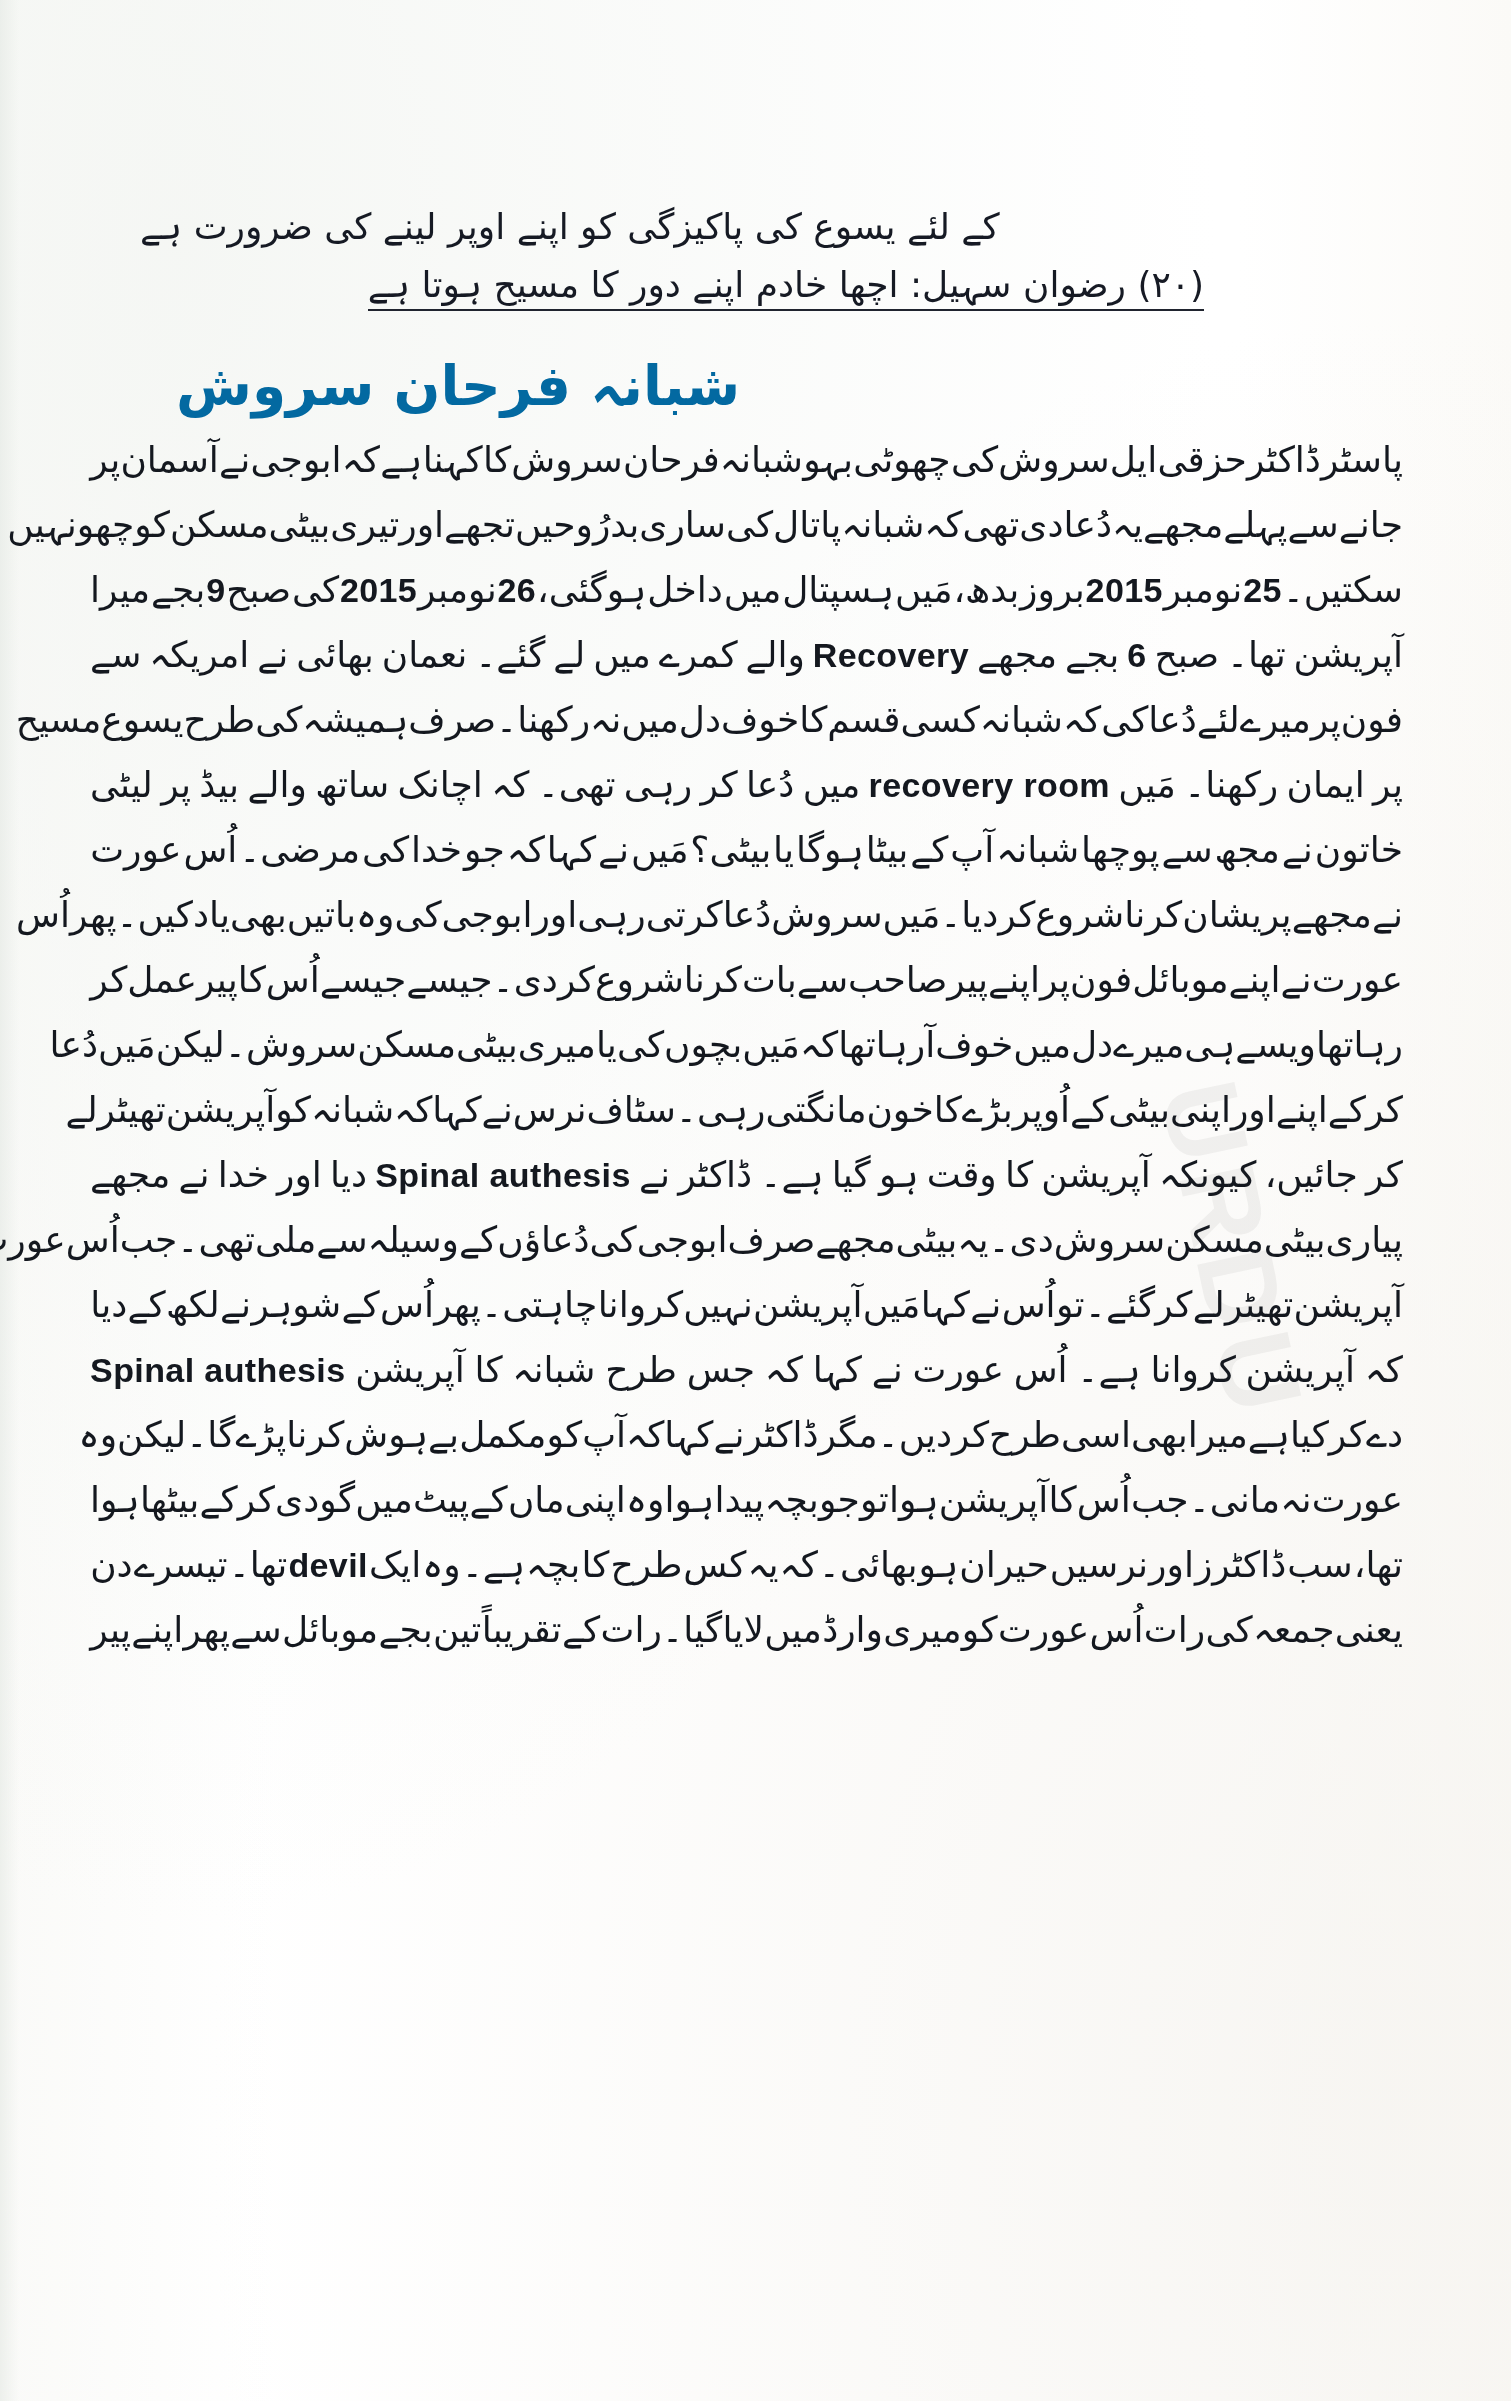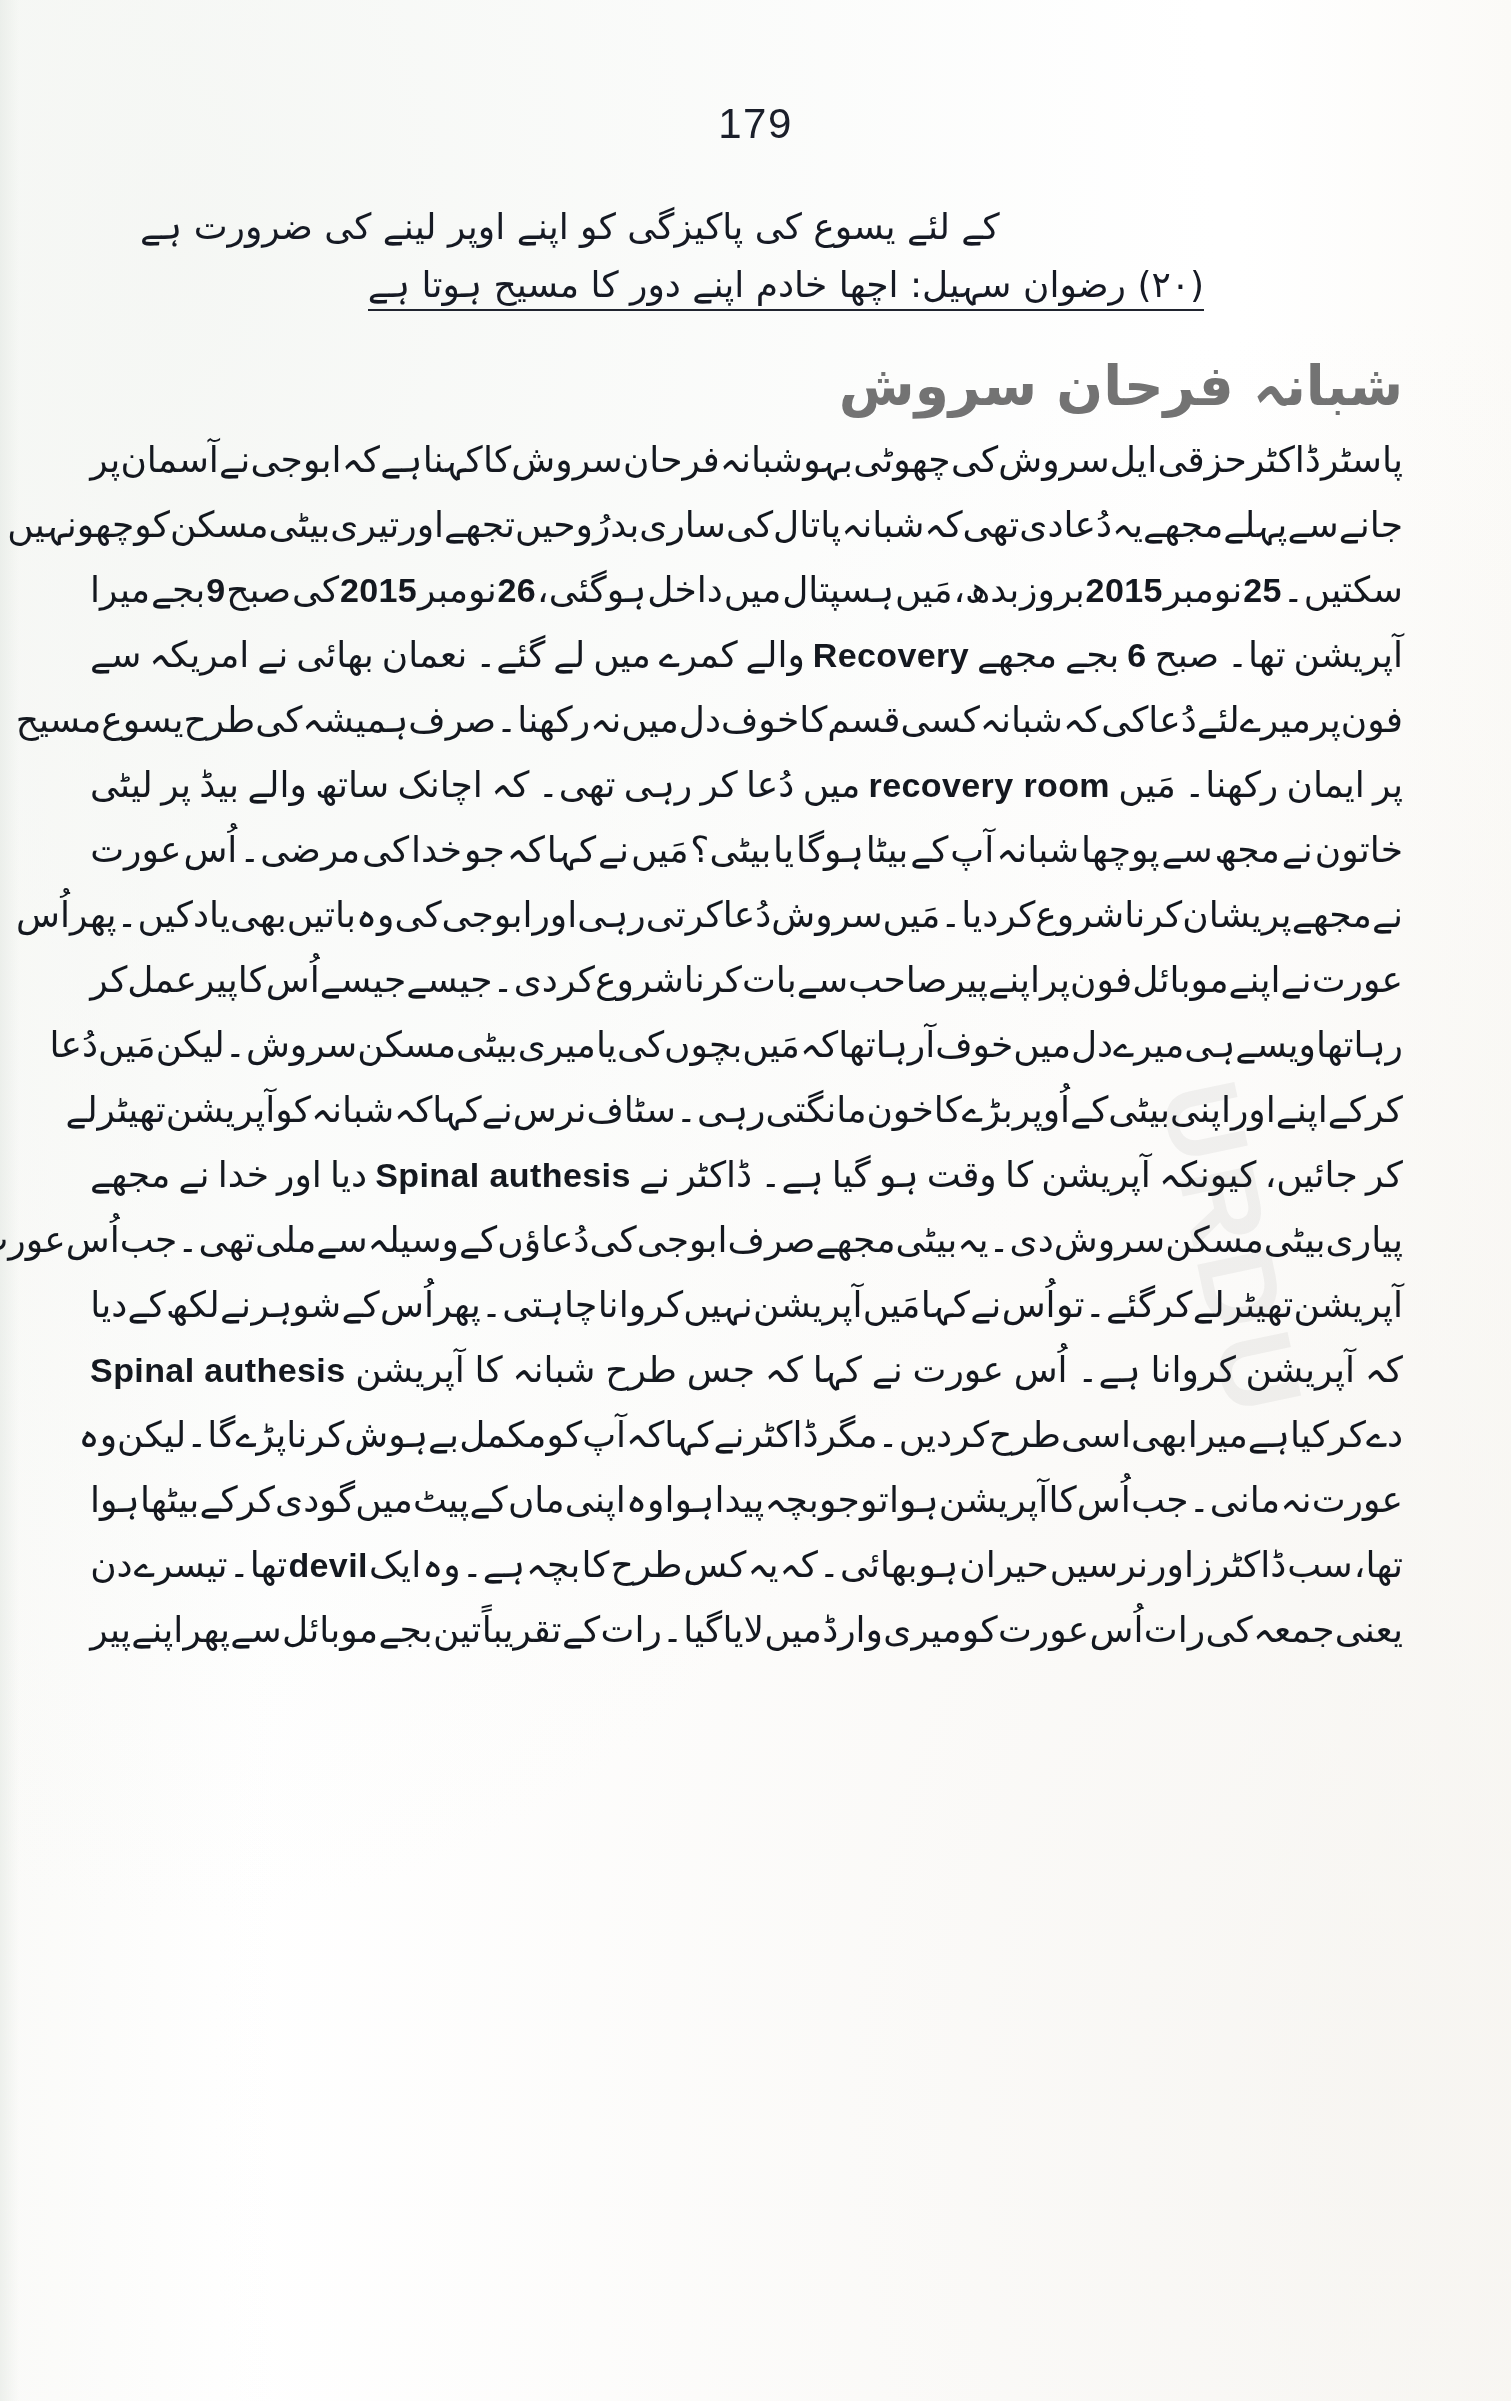--- a/index.html
+++ b/index.html
@@ -108,25 +108,25 @@
 
   .entry-line .entry-underline {
     border-bottom: 2.2px solid #20242f;
     padding-bottom: 4.3px;
   }
 
   
   .section-heading {
     margin-top: 43px;
     margin-bottom: 24.4px;
-    text-align: right;
+    text-align: left;
     direction: rtl;
     font-size: 55px;
     font-weight: 700;
-    color: #737373;
+    color: #0369a1;
     padding-left: 86px;
     letter-spacing: 0px;
   }
 
   
   .body-text {
     direction: rtl;
     text-align: justify;
     text-align-last: justify;
     font-size: 36px;
@@ -170,21 +170,20 @@
 </head>
 <body>
 
 <div class="page">
 
   <div class="paper-tint"></div>
   <div class="scan-edge"></div>
 
   <div class="watermark">URDU</div>
 
-  <div class="page-number">179</div>
 
   <div class="content">
 
     <div class="carry-line">کے لئے یسوع کی پاکیزگی کو اپنے اوپر لینے کی ضرورت ہے</div>
 
     <div class="entry-line">
       <span class="entry-underline">(۲۰) رضوان سہیل:   اچھا خادم اپنے دور کا مسیح ہوتا ہے</span>
     </div>
 
     <div class="section-heading">شبانہ فرحان سروش</div>

